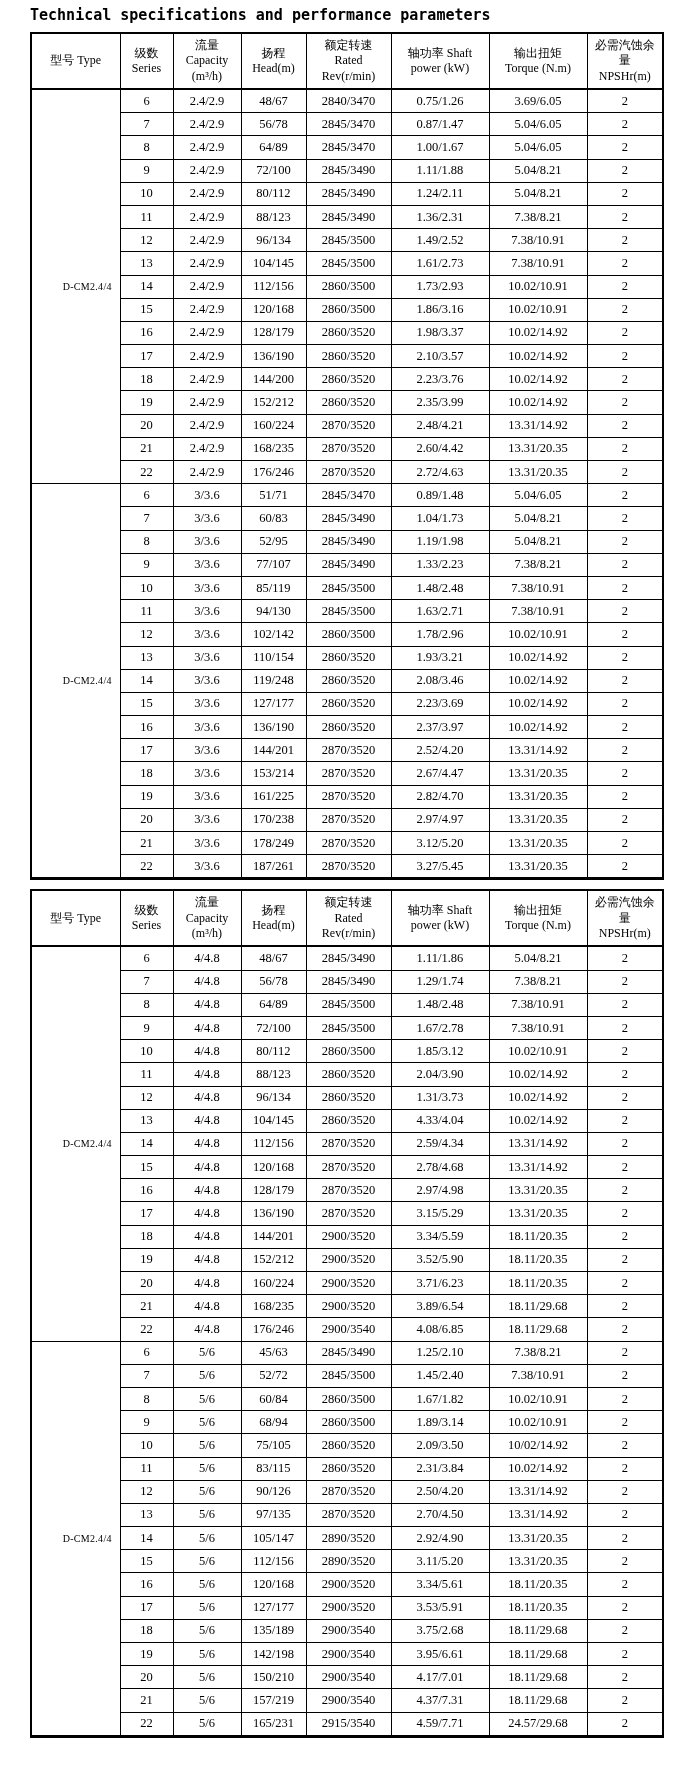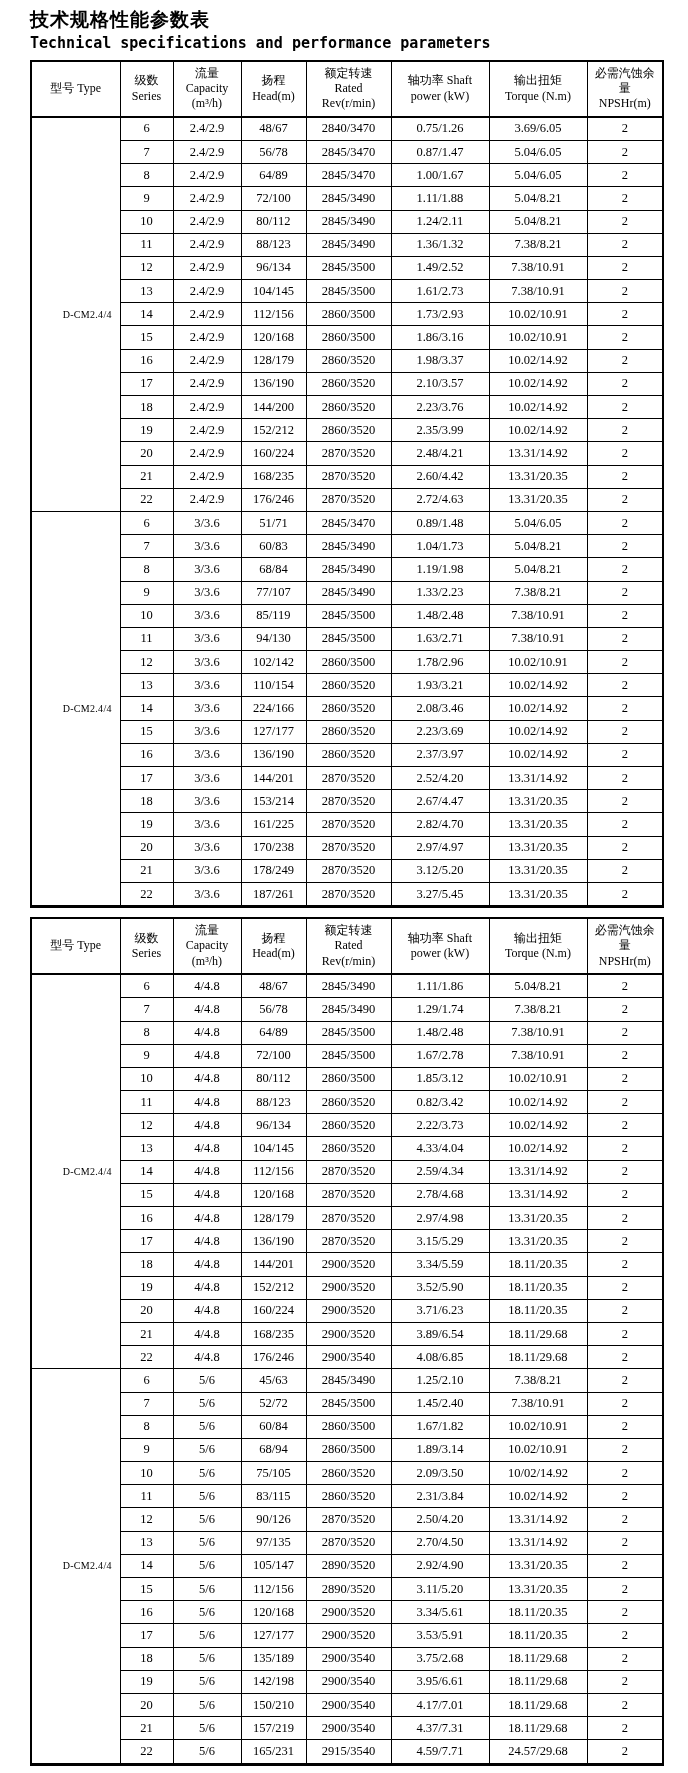--- a/index.html
+++ b/index.html
@@ -56,21 +56,20 @@
     font-size: 10px;
     letter-spacing: 0.3px;
     padding-left: 24px;
   }
   .hline { display: block; }
 </style>
 </head>
 <body>
 
 <div class="page">
-  <h1 class="title-zh">技术规格性能参数表</h1>
   <div class="title-en">Technical specifications and performance parameters</div>
 
   <table class="spec-table">
       <colgroup>
         <col style="width: 89px;">
         <col style="width: 53px;">
         <col style="width: 68px;">
         <col style="width: 65px;">
         <col style="width: 85px;">
         <col style="width: 98px;">
@@ -160,21 +159,21 @@
           <td>2845/3490</td>
           <td>1.24/2.11</td>
           <td>5.04/8.21</td>
           <td>2</td>
         </tr>
         <tr>
           <td>11</td>
           <td>2.4/2.9</td>
           <td>88/123</td>
           <td>2845/3490</td>
-          <td>1.36/1.32</td>
+          <td>1.36/2.31</td>
           <td>7.38/8.21</td>
           <td>2</td>
         </tr>
         <tr>
           <td>12</td>
           <td>2.4/2.9</td>
           <td>96/134</td>
           <td>2845/3500</td>
           <td>1.49/2.52</td>
           <td>7.38/10.91</td>
@@ -285,21 +284,21 @@
           <td>3/3.6</td>
           <td>60/83</td>
           <td>2845/3490</td>
           <td>1.04/1.73</td>
           <td>5.04/8.21</td>
           <td>2</td>
         </tr>
         <tr>
           <td>8</td>
           <td>3/3.6</td>
-          <td>68/84</td>
+          <td>52/95</td>
           <td>2845/3490</td>
           <td>1.19/1.98</td>
           <td>5.04/8.21</td>
           <td>2</td>
         </tr>
         <tr>
           <td>9</td>
           <td>3/3.6</td>
           <td>77/107</td>
           <td>2845/3490</td>
@@ -339,21 +338,21 @@
           <td>3/3.6</td>
           <td>110/154</td>
           <td>2860/3520</td>
           <td>1.93/3.21</td>
           <td>10.02/14.92</td>
           <td>2</td>
         </tr>
         <tr>
           <td>14</td>
           <td>3/3.6</td>
-          <td>224/166</td>
+          <td>119/248</td>
           <td>2860/3520</td>
           <td>2.08/3.46</td>
           <td>10.02/14.92</td>
           <td>2</td>
         </tr>
         <tr>
           <td>15</td>
           <td>3/3.6</td>
           <td>127/177</td>
           <td>2860/3520</td>
@@ -520,30 +519,30 @@
           <td>2860/3500</td>
           <td>1.85/3.12</td>
           <td>10.02/10.91</td>
           <td>2</td>
         </tr>
         <tr>
           <td>11</td>
           <td>4/4.8</td>
           <td>88/123</td>
           <td>2860/3520</td>
-          <td>0.82/3.42</td>
+          <td>2.04/3.90</td>
           <td>10.02/14.92</td>
           <td>2</td>
         </tr>
         <tr>
           <td>12</td>
           <td>4/4.8</td>
           <td>96/134</td>
           <td>2860/3520</td>
-          <td>2.22/3.73</td>
+          <td>1.31/3.73</td>
           <td>10.02/14.92</td>
           <td>2</td>
         </tr>
         <tr>
           <td>13</td>
           <td>4/4.8</td>
           <td>104/145</td>
           <td>2860/3520</td>
           <td>4.33/4.04</td>
           <td>10.02/14.92</td>

